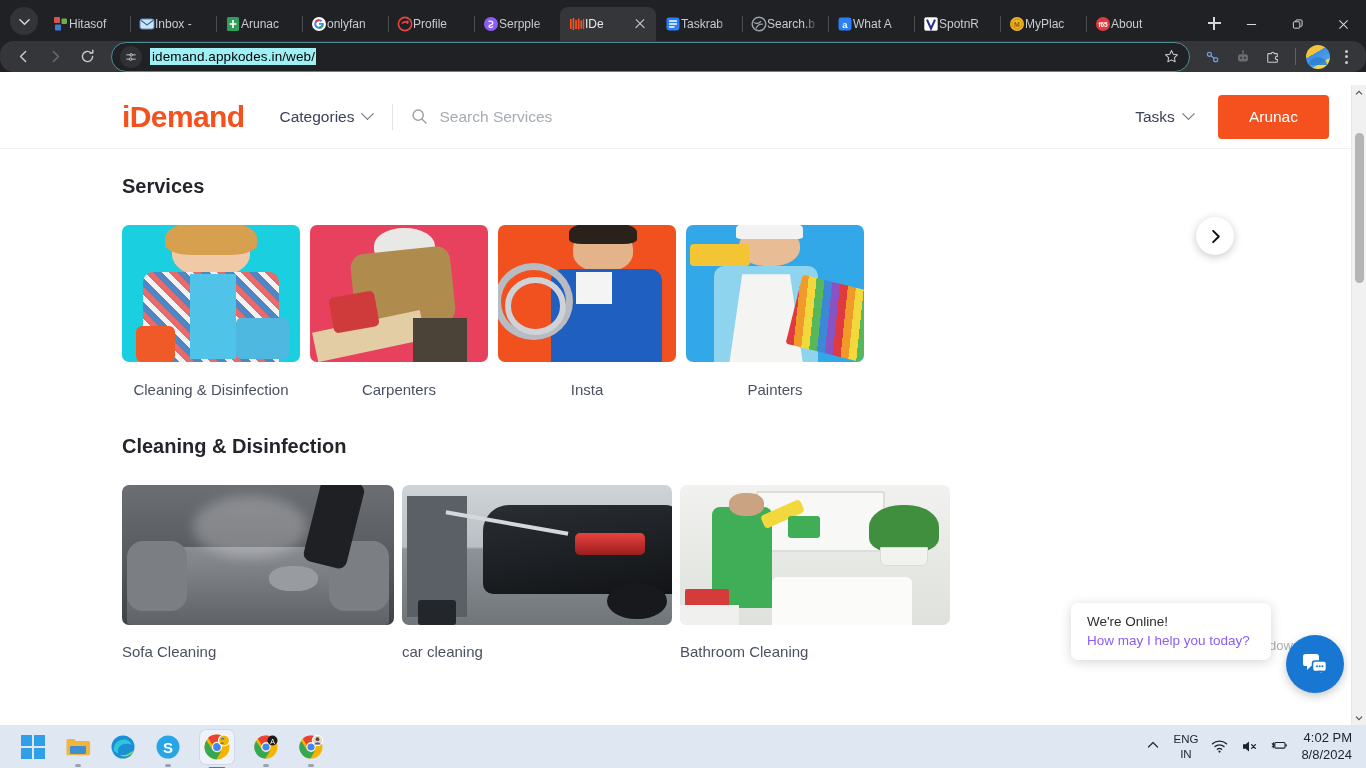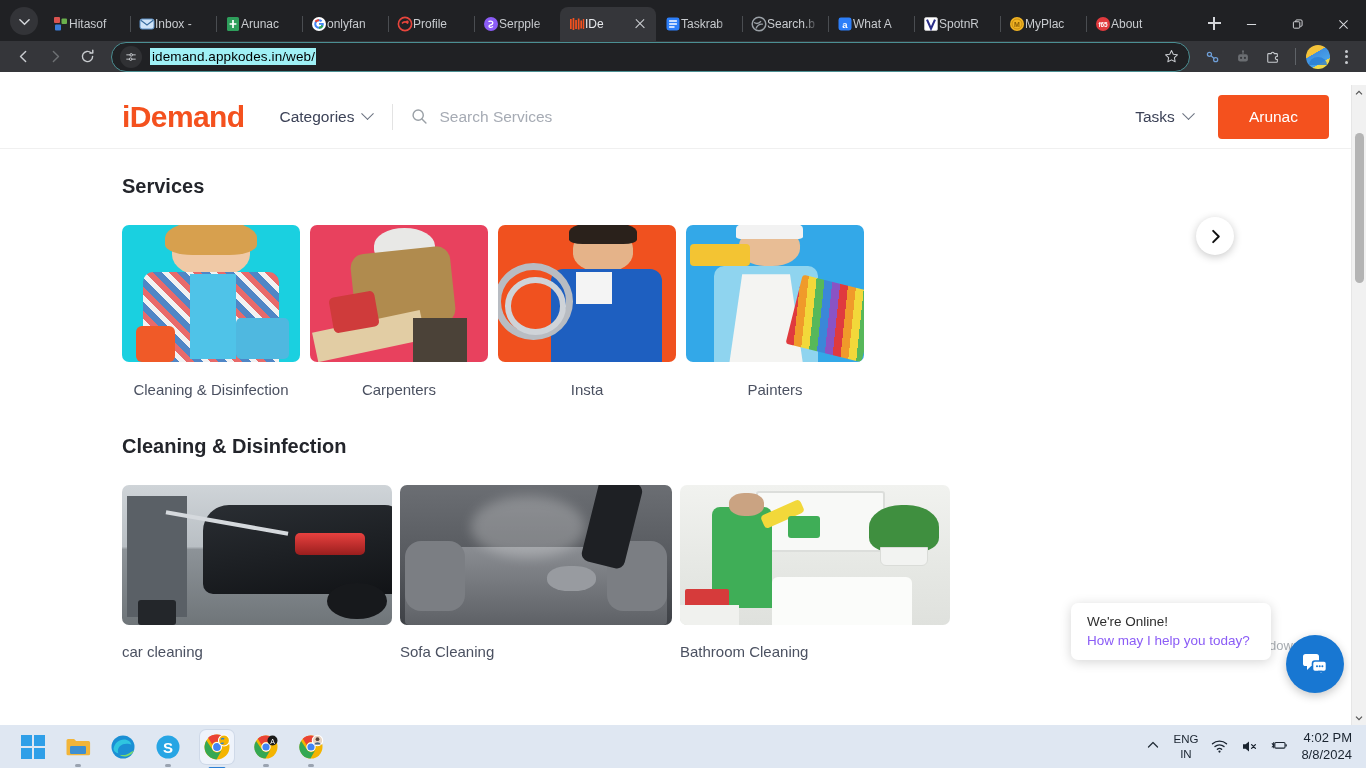--- a/index.html
+++ b/index.html
@@ -64,21 +64,21 @@
   .newtab::after { width: 1.6px; height: 13px; }
   .wincontrols { display: flex; align-items: flex-start; margin-left: auto; flex: none; }
   .wincontrol {
     width: 46px; height: 34px; display: flex; align-items: center; justify-content: center;
     cursor: pointer; color: #d7d9dd;
   }
   .wincontrol svg { width: 11px; height: 11px; }
 
   .toolbar {
     height: 31px; background: #35363a; display: flex; align-items: center;
-    padding: 12px 8px; gap: 2px;
+    padding: 12px 8px; gap: 2px; border-radius: 14px;
   }
   .nav-btn {
     width: 30px; height: 30px; border-radius: 50%; display: flex;
     align-items: center; justify-content: center; cursor: pointer; flex: none;
     color: #c8cbcf;
   }
   .nav-btn.disabled { color: #6d7073; }
   .nav-btn svg { width: 17px; height: 17px; }
   .omnibox {
     flex: 1; height: 30px; background: #202124; border-radius: 16px;
@@ -552,45 +552,45 @@
           <div class="carousel-next">
             <svg viewBox="0 0 16 16">
                 <path d="M5.5 2l6 6-6 6" fill="none" stroke="#111" stroke-width="2.1" stroke-linecap="round" stroke-linejoin="round"></path>
               </svg>
           </div>
         </div>
 
         <div class="section">
           <div class="section-title">Cleaning &amp; Disinfection</div>
           <div class="clean-row" id="clean-row">
+              <div class="clean-card" style="width: 272px;">
+                <div class="clean-img" style="width: 272px;">
+                  <div class="ph" style="background: linear-gradient(rgb(107, 110, 115) 0%, rgb(84, 87, 92) 60%, rgb(62, 65, 70) 100%);">
+                    <div style="position:absolute;left:2%;bottom:0;width:96%;height:56%;border-radius:14px 14px 4px 4px;background:linear-gradient(180deg,#8a8d92,#5e6166);"></div>
+                    <div style="position:absolute;left:2%;bottom:10%;width:22%;height:50%;border-radius:16px;background:#7b7e83;"></div>
+                    <div style="position:absolute;right:2%;bottom:10%;width:22%;height:50%;border-radius:16px;background:#7b7e83;"></div>
+                    <div style="position:absolute;left:26%;top:8%;width:42%;height:44%;border-radius:50%;background:rgba(255,255,255,.24);filter:blur(6px);"></div>
+                    <div style="position:absolute;right:14%;top:-4%;width:16%;height:62%;border-radius:8px;background:#1e2024;transform:rotate(14deg);"></div>
+                    <div style="position:absolute;right:28%;bottom:24%;width:18%;height:18%;border-radius:45%;background:#989ba0;"></div>
+                  </div>
+                </div>
+                <div class="clean-label">Sofa Cleaning</div>
+              </div>
               <div class="clean-card" style="width: 270px;">
                 <div class="clean-img" style="width: 270px;">
                   <div class="ph" style="background: linear-gradient(rgb(207, 212, 216) 0%, rgb(185, 191, 196) 44%, rgb(141, 147, 152) 46%, rgb(111, 117, 121) 100%);">
                     <div style="position:absolute;right:-4%;top:14%;width:74%;height:64%;border-radius:26px 18px 10px 10px;background:linear-gradient(170deg,#2a2e33,#111316);"></div>
                     <div style="position:absolute;right:10%;top:34%;width:26%;height:16%;border-radius:5px;background:linear-gradient(180deg,#e8413f,#9a1e1e);"></div>
                     <div style="position:absolute;right:2%;bottom:4%;width:22%;height:26%;border-radius:50%;background:#17191c;"></div>
                     <div style="position:absolute;left:2%;top:8%;width:22%;height:86%;background:#5a6066;"></div>
                     <div style="position:absolute;left:6%;bottom:0;width:14%;height:18%;background:#23262a;border-radius:3px;"></div>
                     <div style="position:absolute;left:16%;top:26%;width:46%;height:4px;background:#d5d9dd;transform:rotate(10deg);"></div>
                   </div>
                 </div>
                 <div class="clean-label">car cleaning</div>
-              </div>
-              <div class="clean-card" style="width: 272px;">
-                <div class="clean-img" style="width: 272px;">
-                  <div class="ph" style="background: linear-gradient(rgb(107, 110, 115) 0%, rgb(84, 87, 92) 60%, rgb(62, 65, 70) 100%);">
-                    <div style="position:absolute;left:2%;bottom:0;width:96%;height:56%;border-radius:14px 14px 4px 4px;background:linear-gradient(180deg,#8a8d92,#5e6166);"></div>
-                    <div style="position:absolute;left:2%;bottom:10%;width:22%;height:50%;border-radius:16px;background:#7b7e83;"></div>
-                    <div style="position:absolute;right:2%;bottom:10%;width:22%;height:50%;border-radius:16px;background:#7b7e83;"></div>
-                    <div style="position:absolute;left:26%;top:8%;width:42%;height:44%;border-radius:50%;background:rgba(255,255,255,.24);filter:blur(6px);"></div>
-                    <div style="position:absolute;right:14%;top:-4%;width:16%;height:62%;border-radius:8px;background:#1e2024;transform:rotate(14deg);"></div>
-                    <div style="position:absolute;right:28%;bottom:24%;width:18%;height:18%;border-radius:45%;background:#989ba0;"></div>
-                  </div>
-                </div>
-                <div class="clean-label">Sofa Cleaning</div>
               </div>
               <div class="clean-card" style="width: 270px;">
                 <div class="clean-img" style="width: 270px;">
                   <div class="ph" style="background: linear-gradient(rgb(241, 242, 239) 0%, rgb(230, 232, 228) 58%, rgb(223, 225, 221) 100%);">
                     <div style="position:absolute;left:28%;top:4%;width:48%;height:44%;background:#f8f9f7;border:2px solid #dcdedb;border-radius:3px;"></div>
                     <div style="position:absolute;left:12%;top:16%;width:22%;height:72%;background:#3fae57;border-radius:8px 8px 0 0;"></div>
                     <div style="position:absolute;left:18%;top:6%;width:13%;height:16%;border-radius:44%;background:#caa382;"></div>
                     <div style="position:absolute;left:30%;top:16%;width:16%;height:10%;border-radius:4px;background:#f2d83a;transform:rotate(-24deg);"></div>
                     <div style="position:absolute;left:40%;top:22%;width:12%;height:16%;border-radius:3px;background:#3fae57;"></div>
                     <div style="position:absolute;right:4%;top:14%;width:26%;height:34%;border-radius:46% 46% 30% 30%;background:#3f8f3f;"></div>

